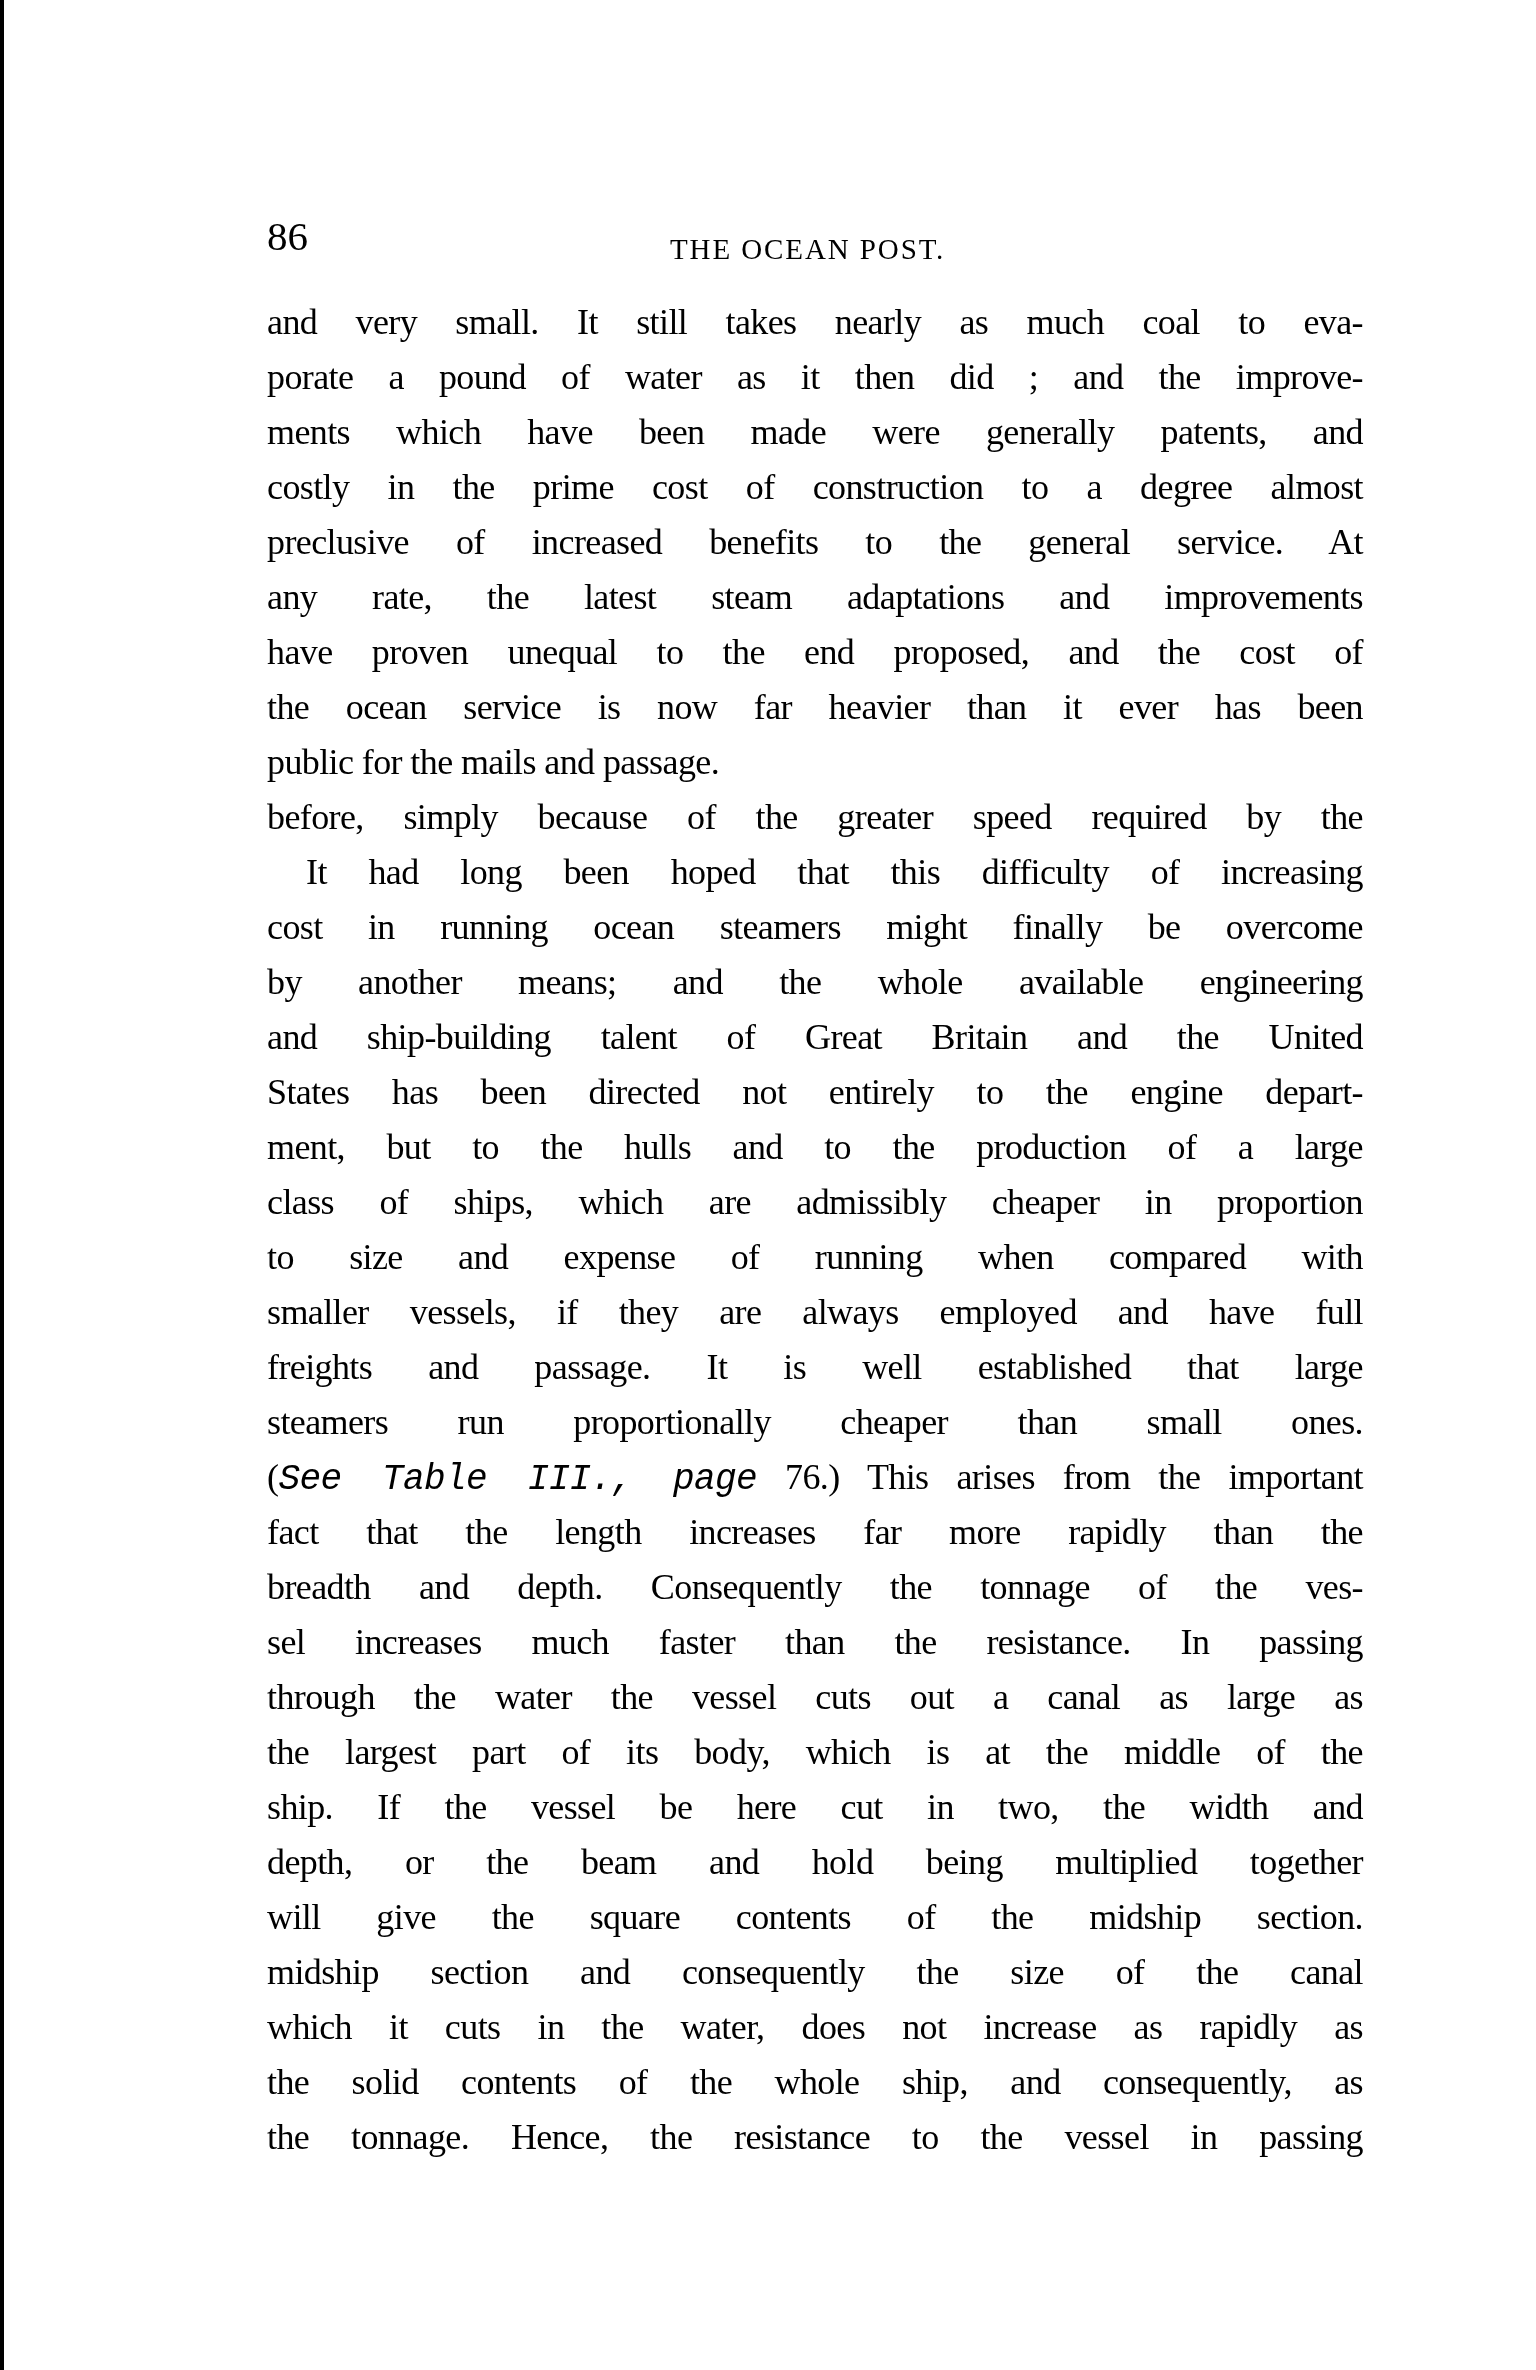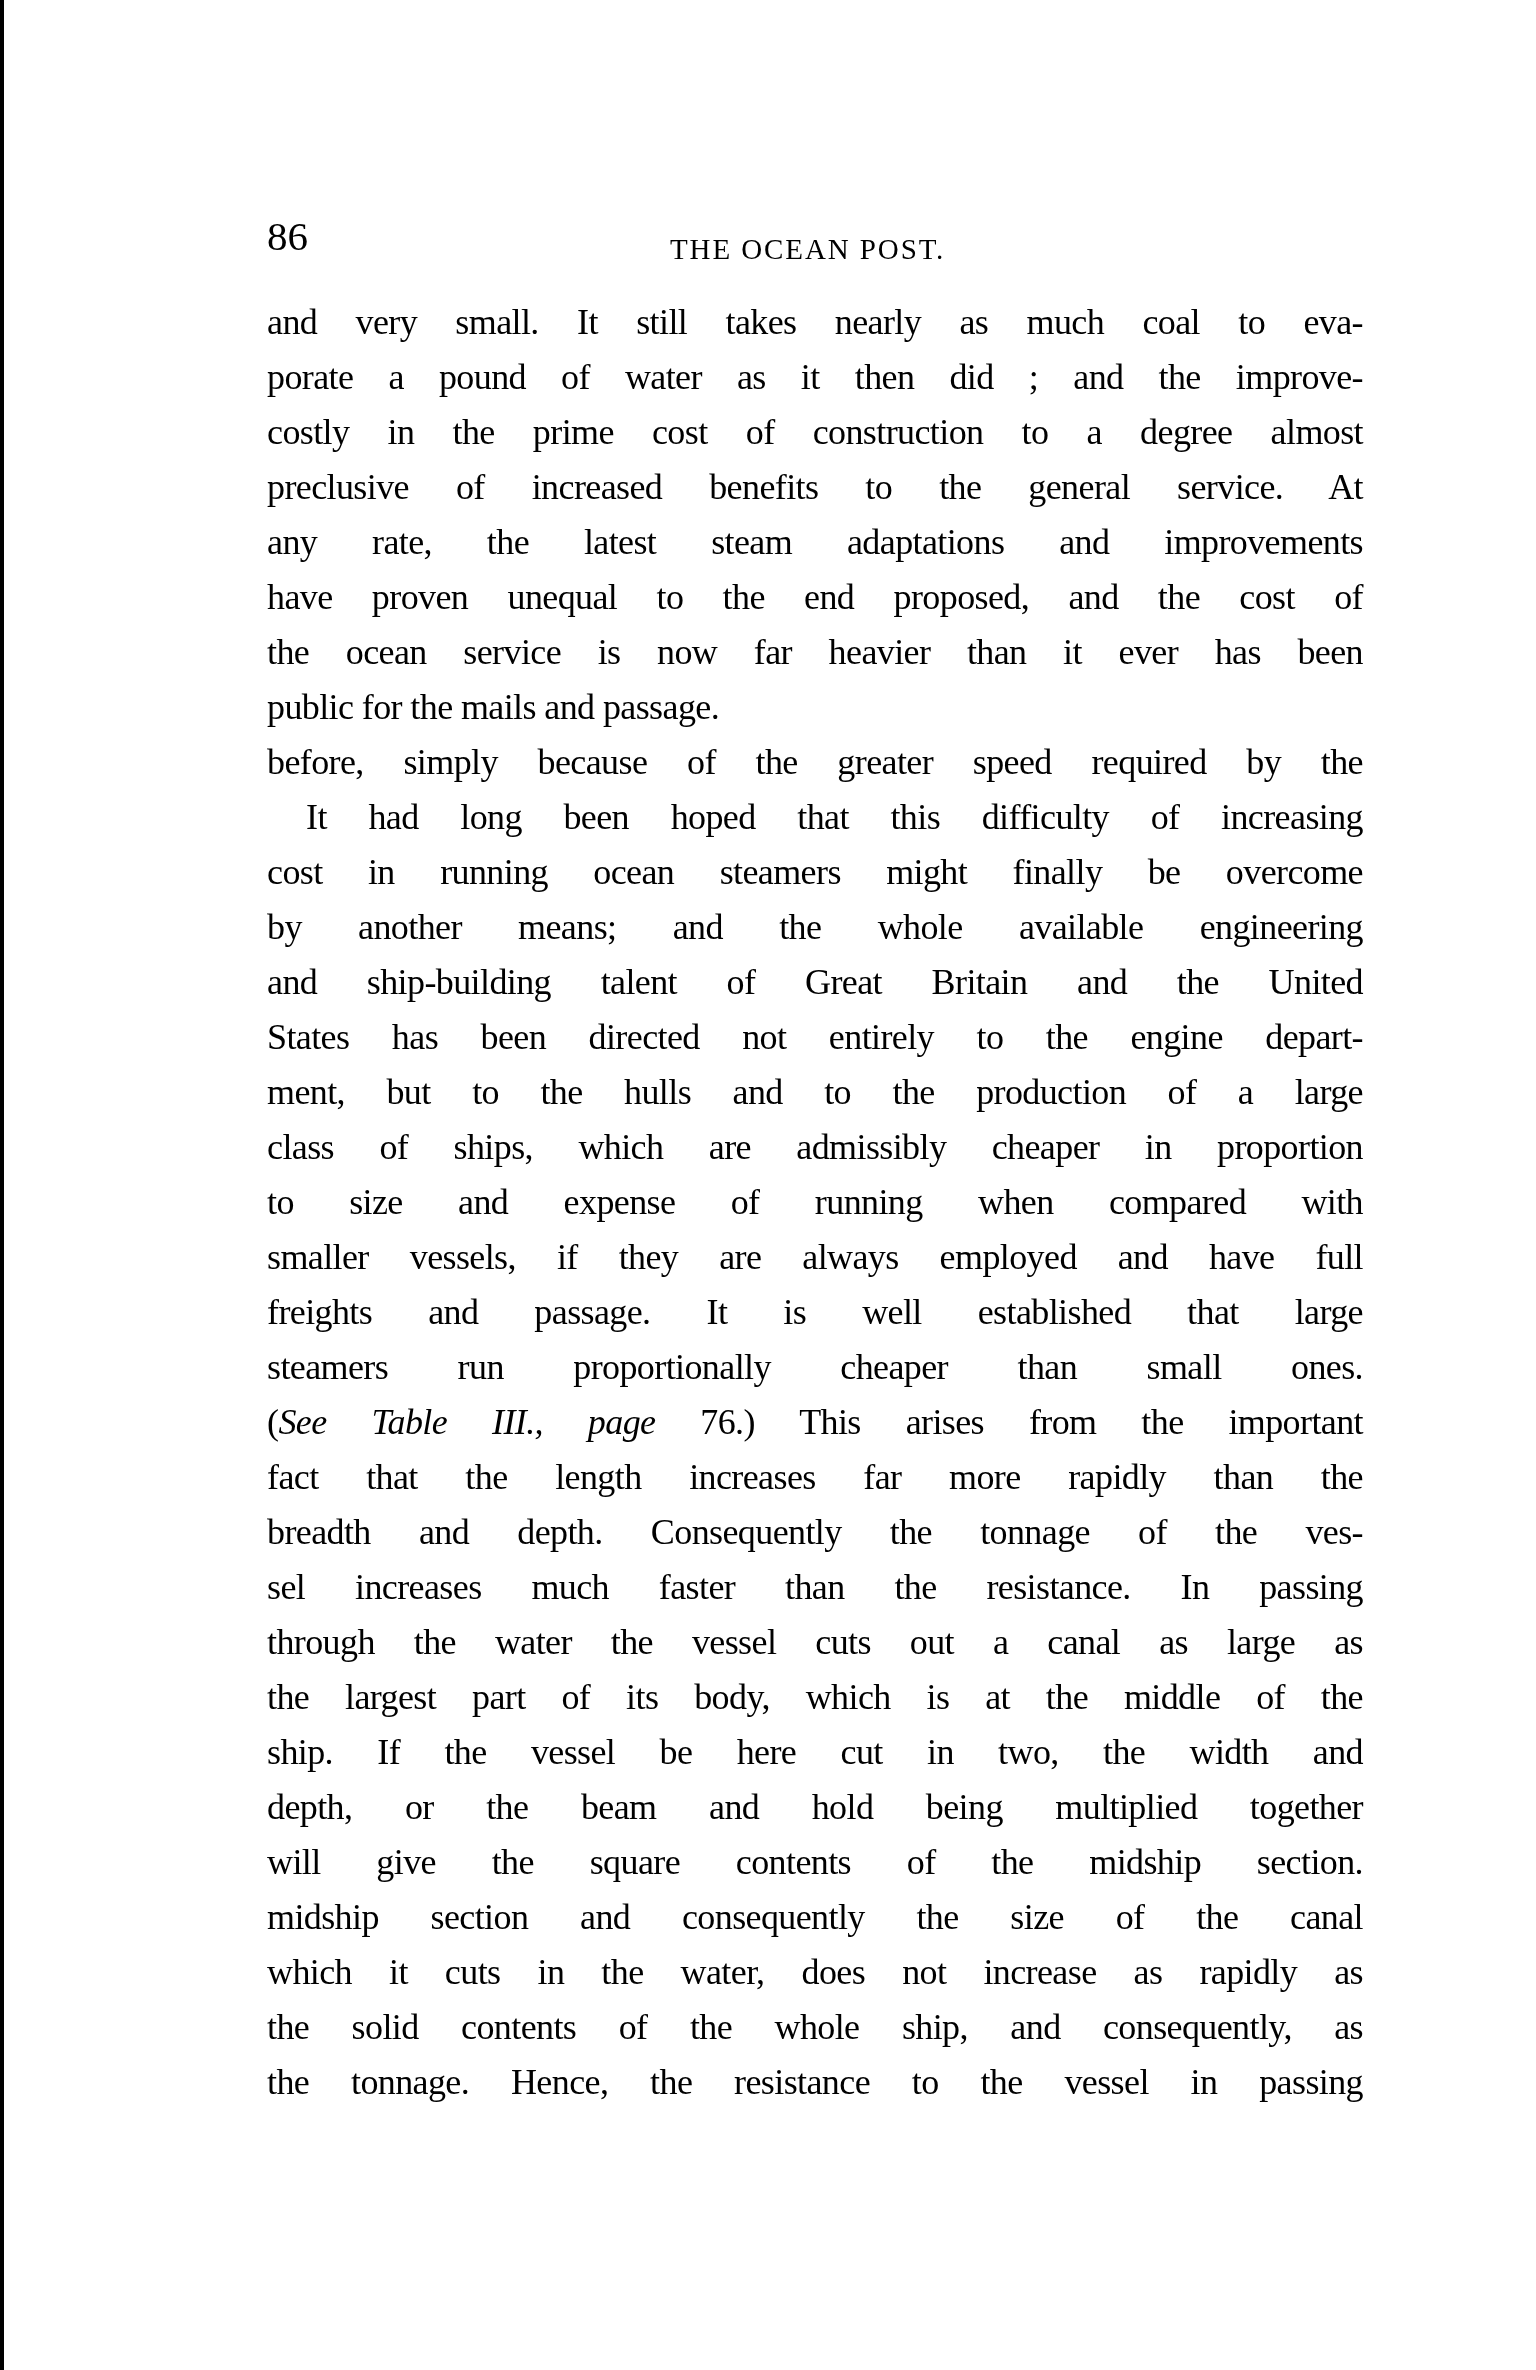--- a/index.html
+++ b/index.html
@@ -64,35 +64,37 @@
     letter-spacing: -0.6px;
   }
   .line.last {
     text-align-last: left;
   }
   .line.indent {
     padding-left: 39px;
   }
   .italic {
     font-style: italic;
+    font-family: Liberation Mono, monospace;
   }
 </style>
 </head>
 <body>
 
 <div class="scan-border"></div>
 
 <div class="page-header">
   <span class="page-number">86</span>
   <span class="running-title">THE OCEAN POST.</span>
 </div>
 
 <div class="body-text">
   <span class="line">and very small.  It still takes nearly as much coal to eva-</span>
   <span class="line">porate a pound of water as it then did ; and the improve-</span>
+  <span class="line">ments which have been made were generally patents, and</span>
   <span class="line">costly in the prime cost of construction to a degree almost</span>
   <span class="line">preclusive of increased benefits to the general service.  At</span>
   <span class="line">any rate, the latest steam adaptations and improvements</span>
   <span class="line">have proven unequal to the end proposed, and the cost of</span>
   <span class="line">the ocean service is now far heavier than it ever has been</span>
   <span class="line last">public for the mails and passage.</span>
   <span class="line">before, simply because of the greater speed required by the</span>
   <span class="line indent">It had long been hoped that this difficulty of increasing</span>
   <span class="line">cost in running ocean steamers might finally be overcome</span>
   <span class="line">by another means; and the whole available engineering</span>

